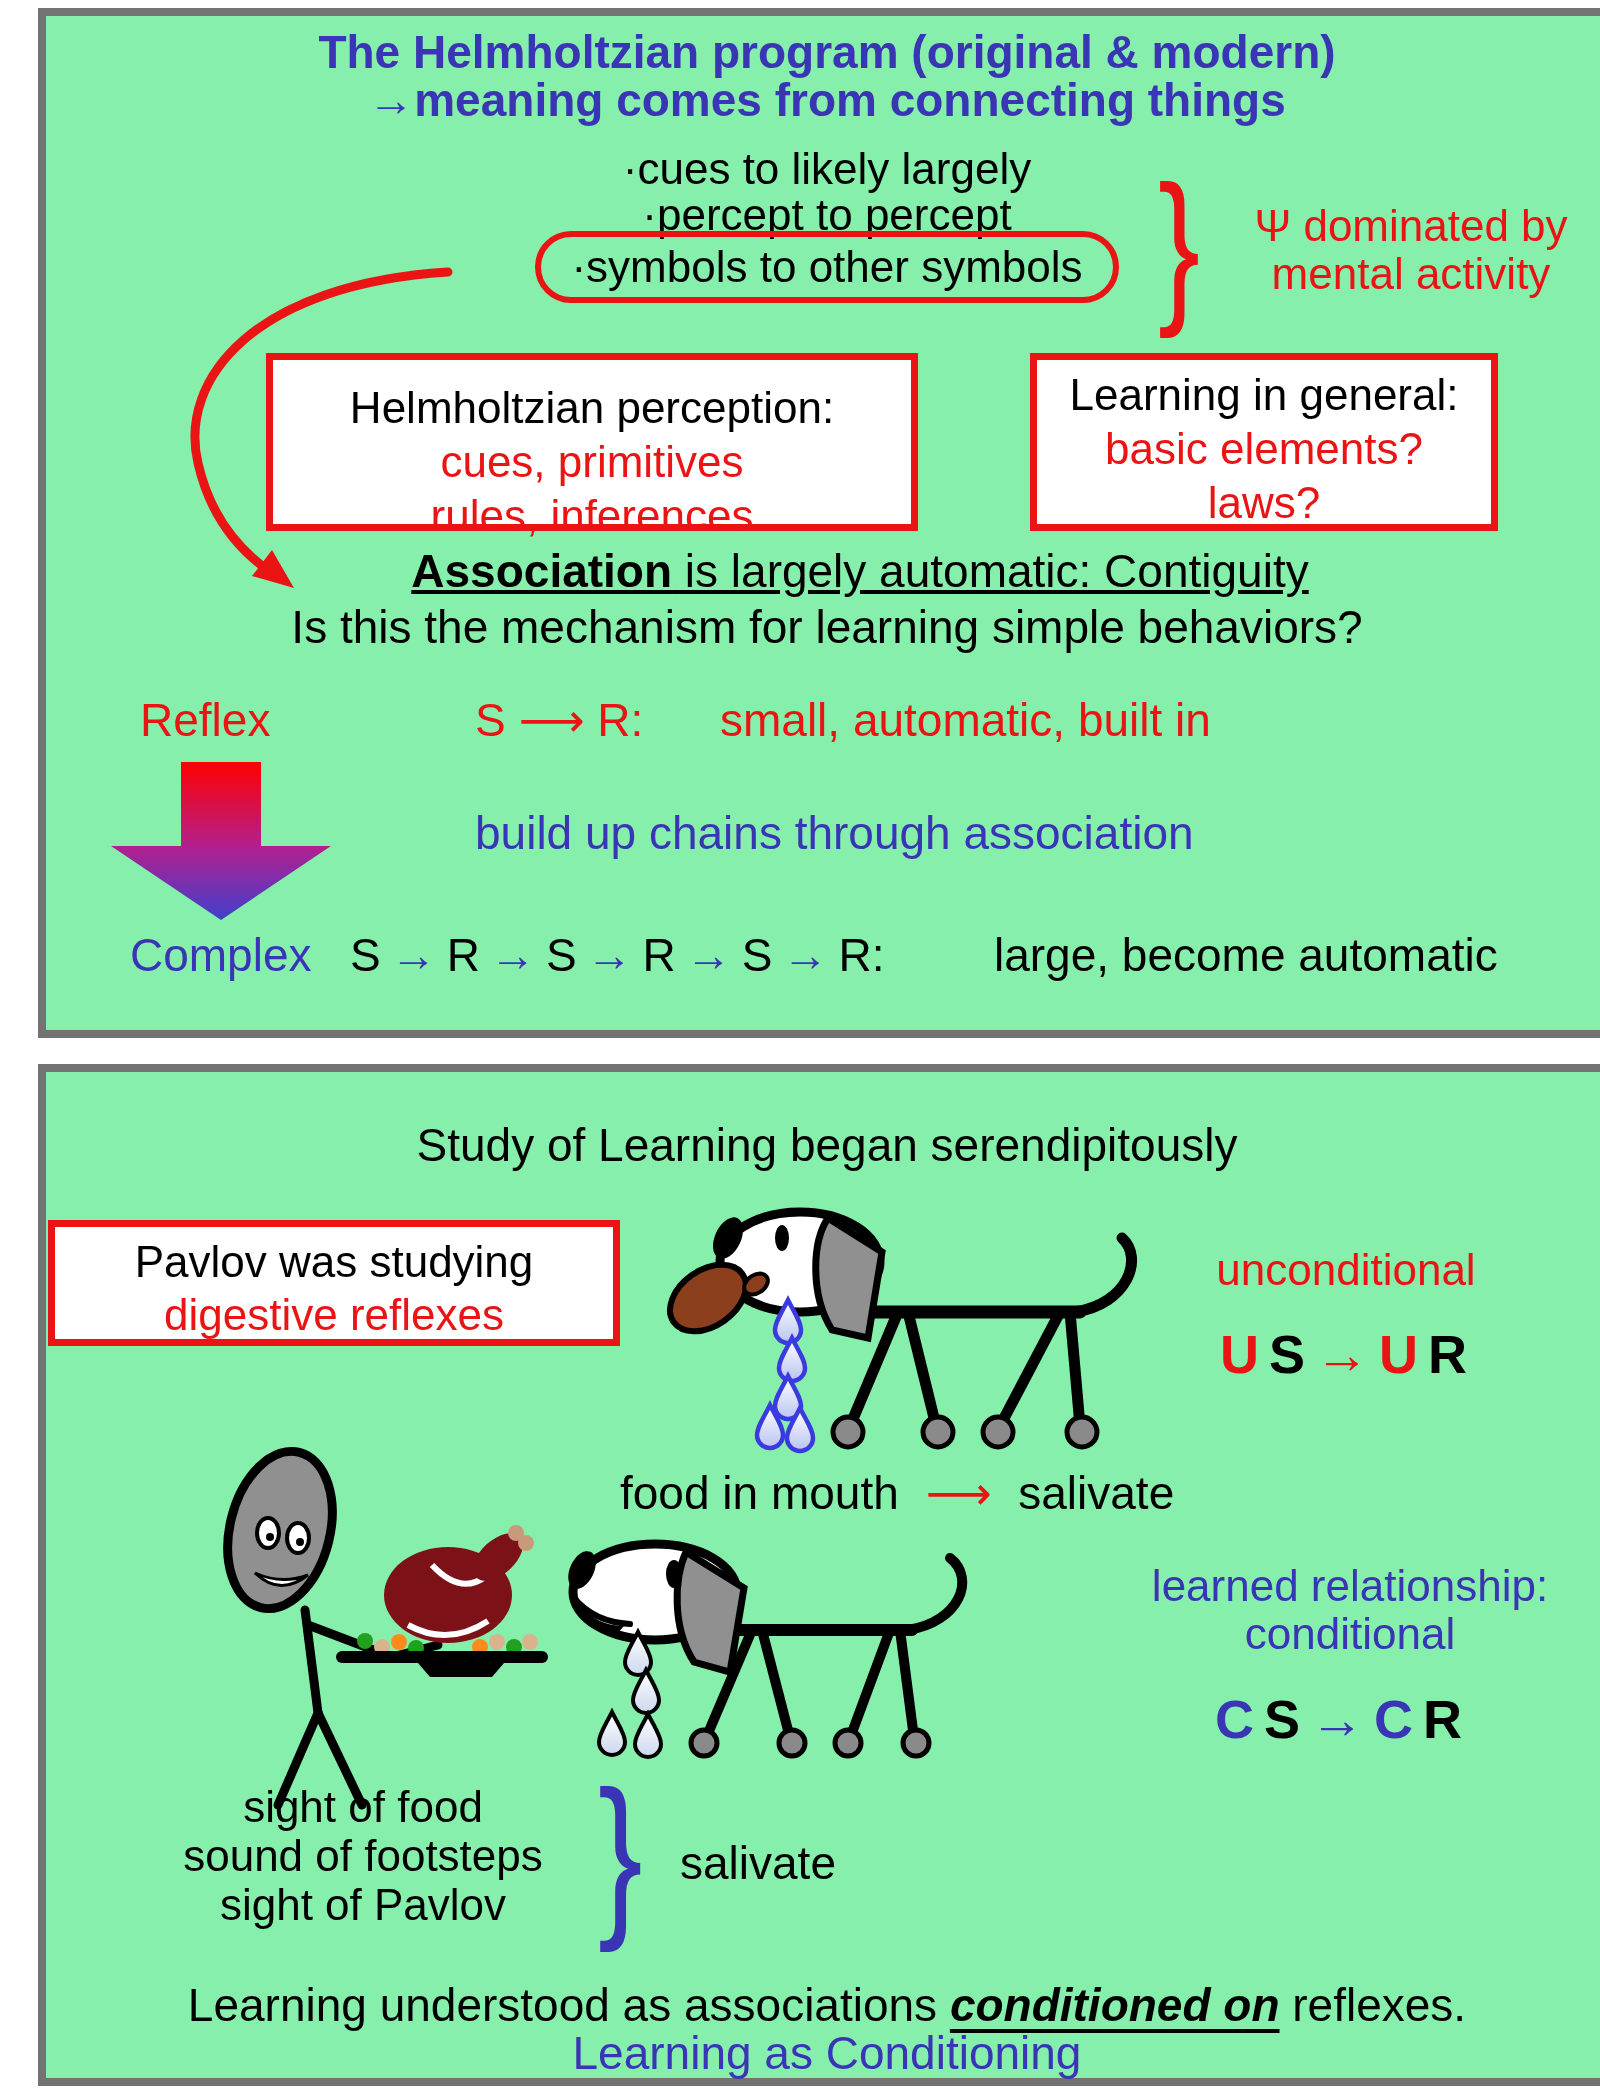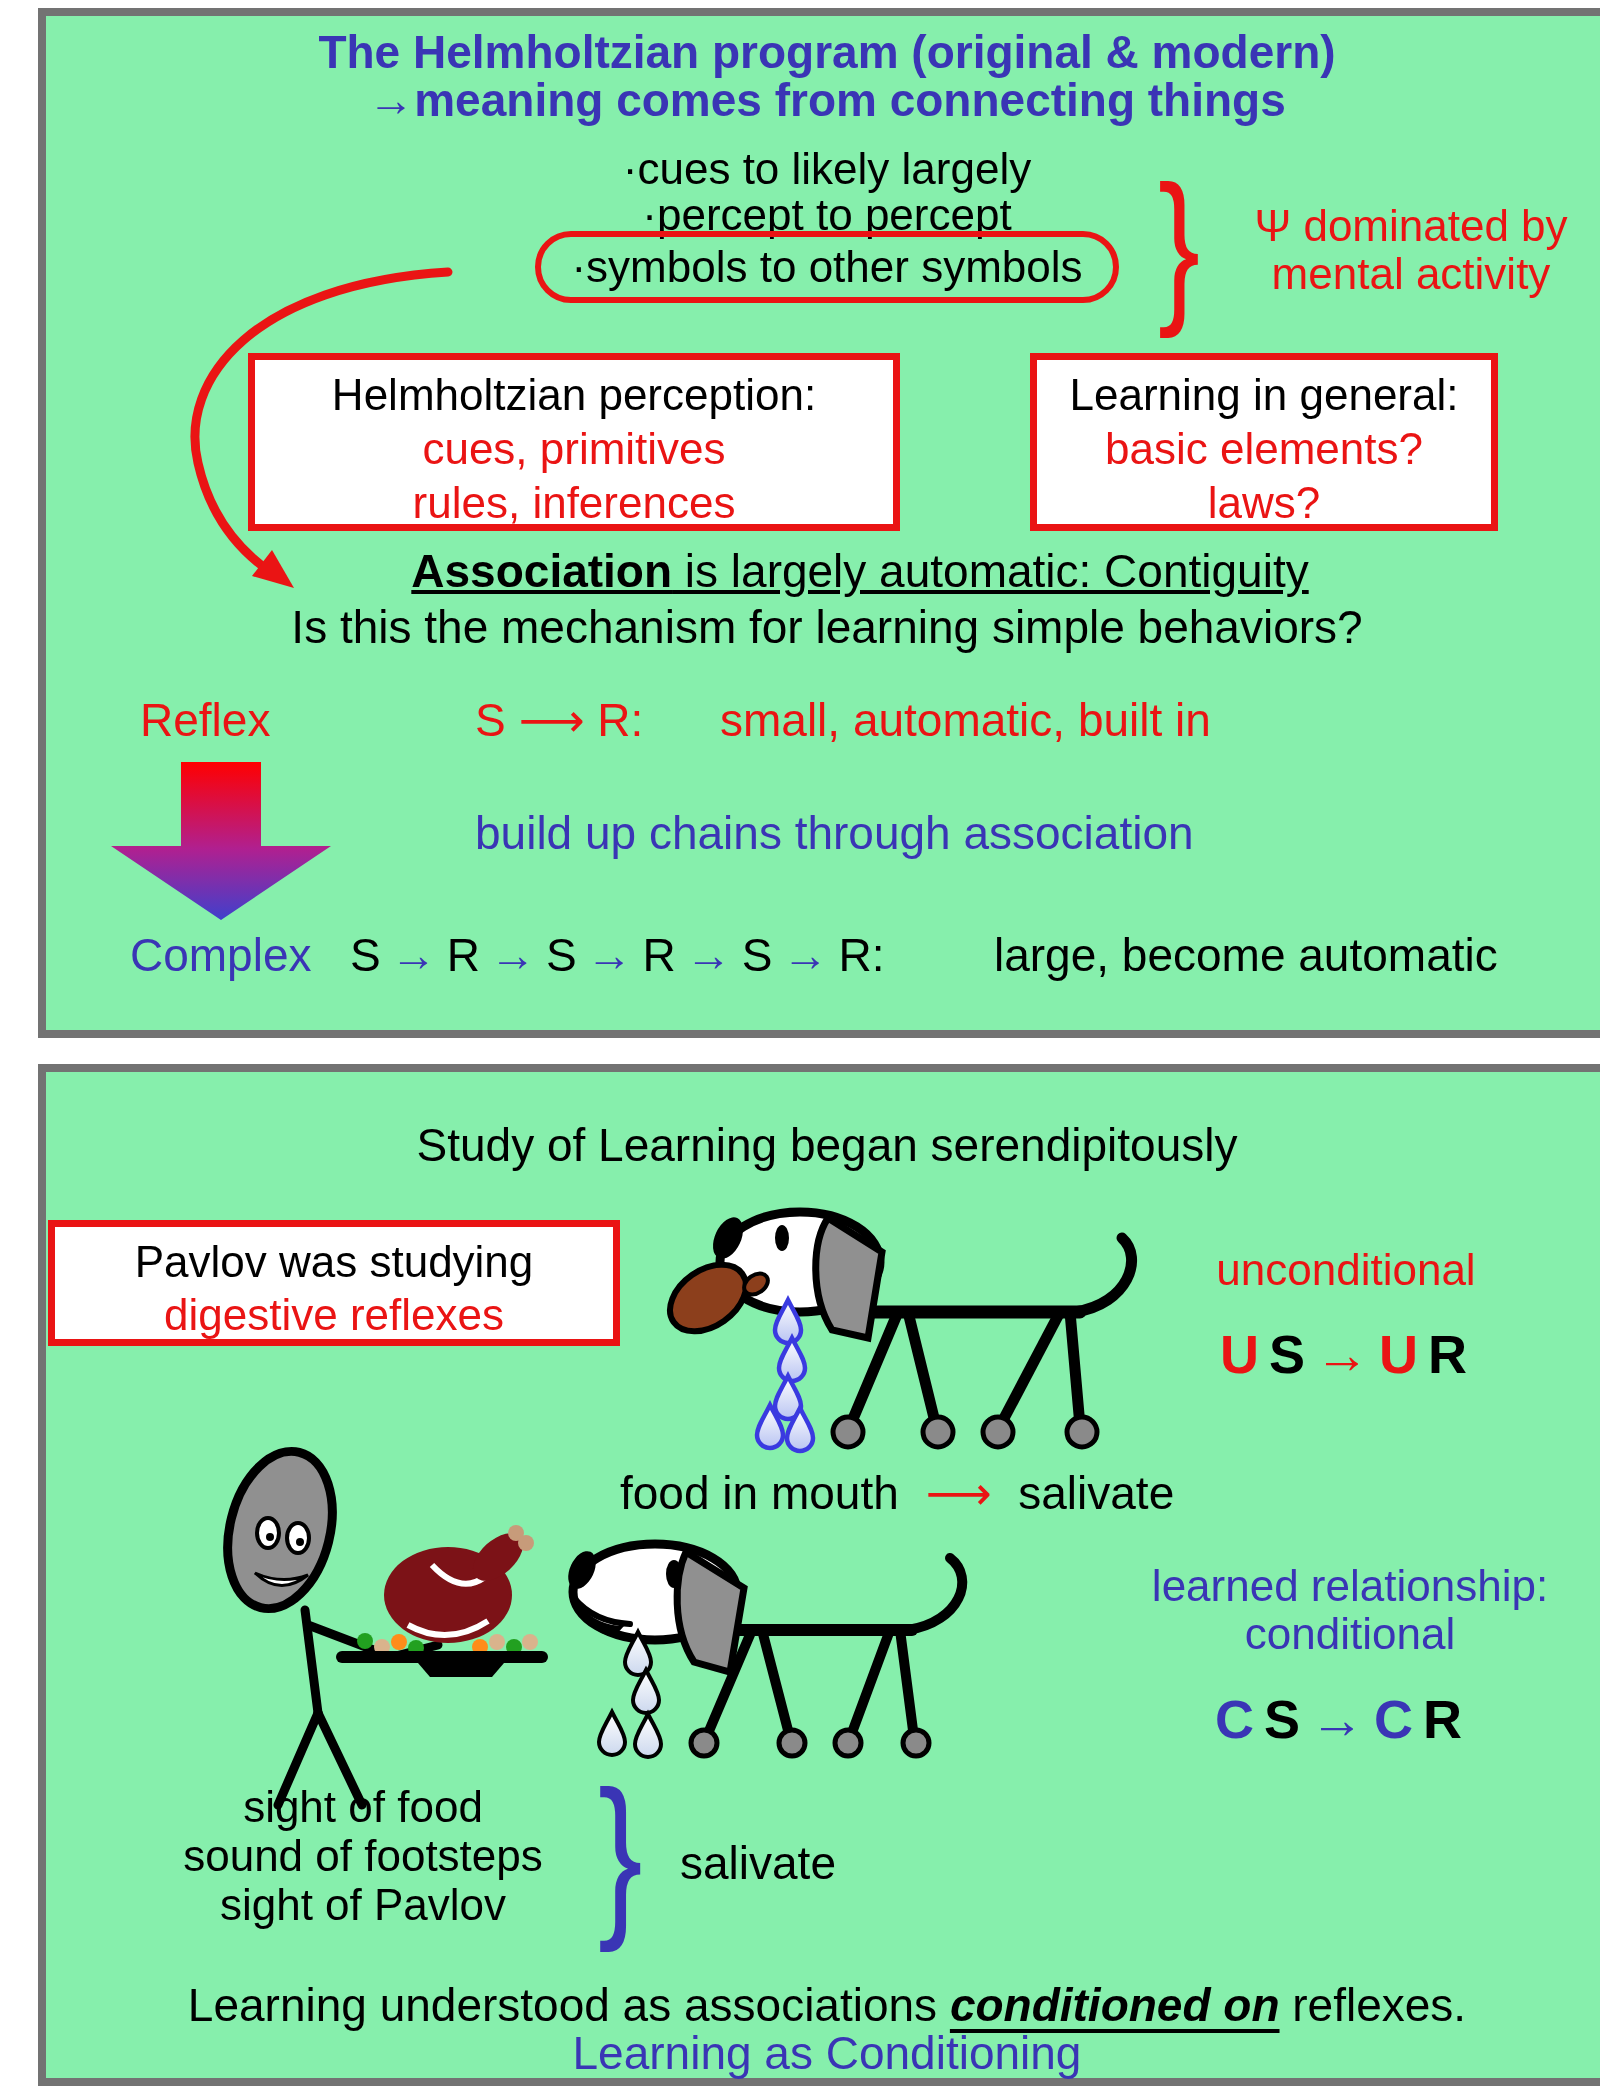--- a/index.html
+++ b/index.html
@@ -41,21 +41,21 @@
 
   <div class="abs red brace" style="left:1112px;top:148px;font-size:168px;line-height:163px;">}</div>
   <div class="abs ctr red t44" style="left:1160px;width:410px;top:186px;">Ψ dominated by</div>
   <div class="abs ctr red t44" style="left:1160px;width:410px;top:234px;">mental activity</div>
 
   <svg class="abs" style="left:110px;top:242px;" width="320" height="340" viewBox="0 0 320 340">
     <path d="M 292,14 C 100,26 22,120 42,205 C 54,258 82,292 116,315" fill="none" stroke="#ea1414" stroke-width="9" stroke-linecap="round"></path>
     <polygon points="138,330 96,318 116,292" fill="#ea1414"></polygon>
   </svg>
 
-  <div class="abs redbox ctr" style="left:202px;top:337px;width:652px;height:178px;padding-top:8px;">
+  <div class="abs redbox ctr" style="left:220px;top:337px;width:652px;height:178px;padding-top:21px;">
     <div class="t44" style="line-height:54px;">Helmholtzian perception:</div>
     <div class="red t44" style="line-height:54px;">cues, primitives</div>
     <div class="red t44" style="line-height:54px;text-align:center;">rules, inferences</div>
   </div>
 
   <div class="abs redbox ctr" style="left:984px;top:337px;width:468px;height:178px;padding-top:8px;">
     <div class="t44" style="line-height:54px;">Learning in general:</div>
     <div class="red t44" style="line-height:54px;">basic elements?</div>
     <div class="red t44" style="line-height:54px;">laws?</div>
   </div>

